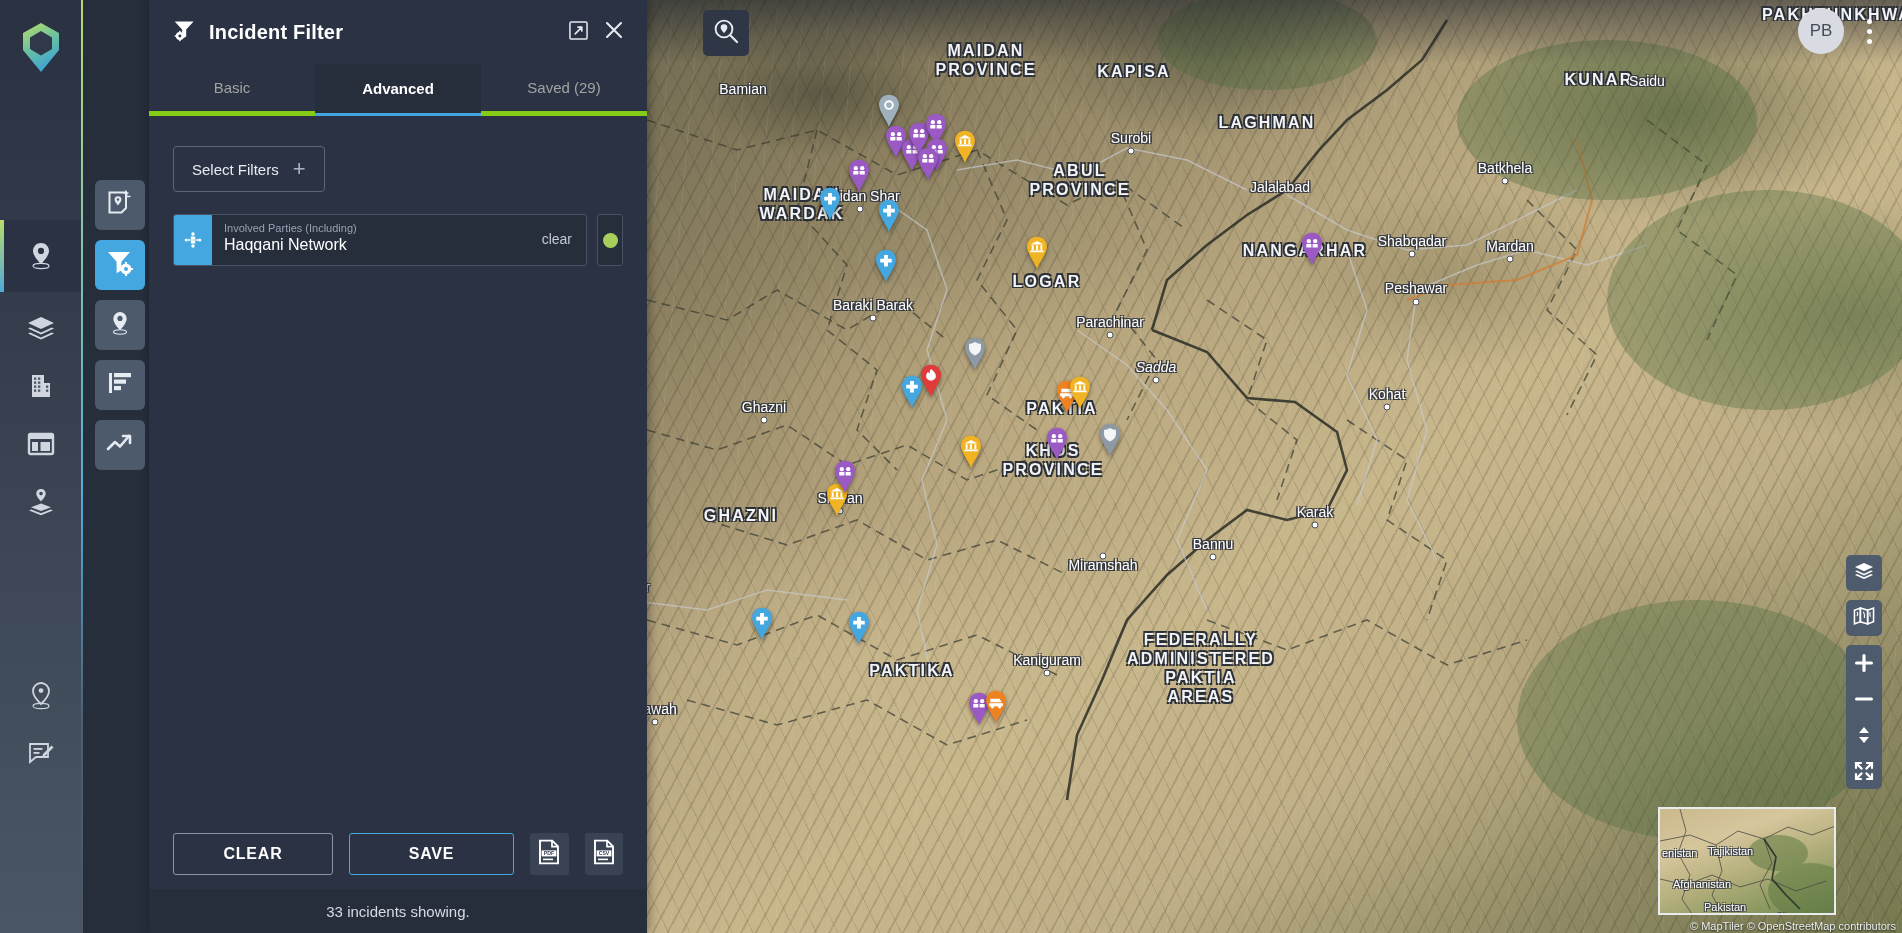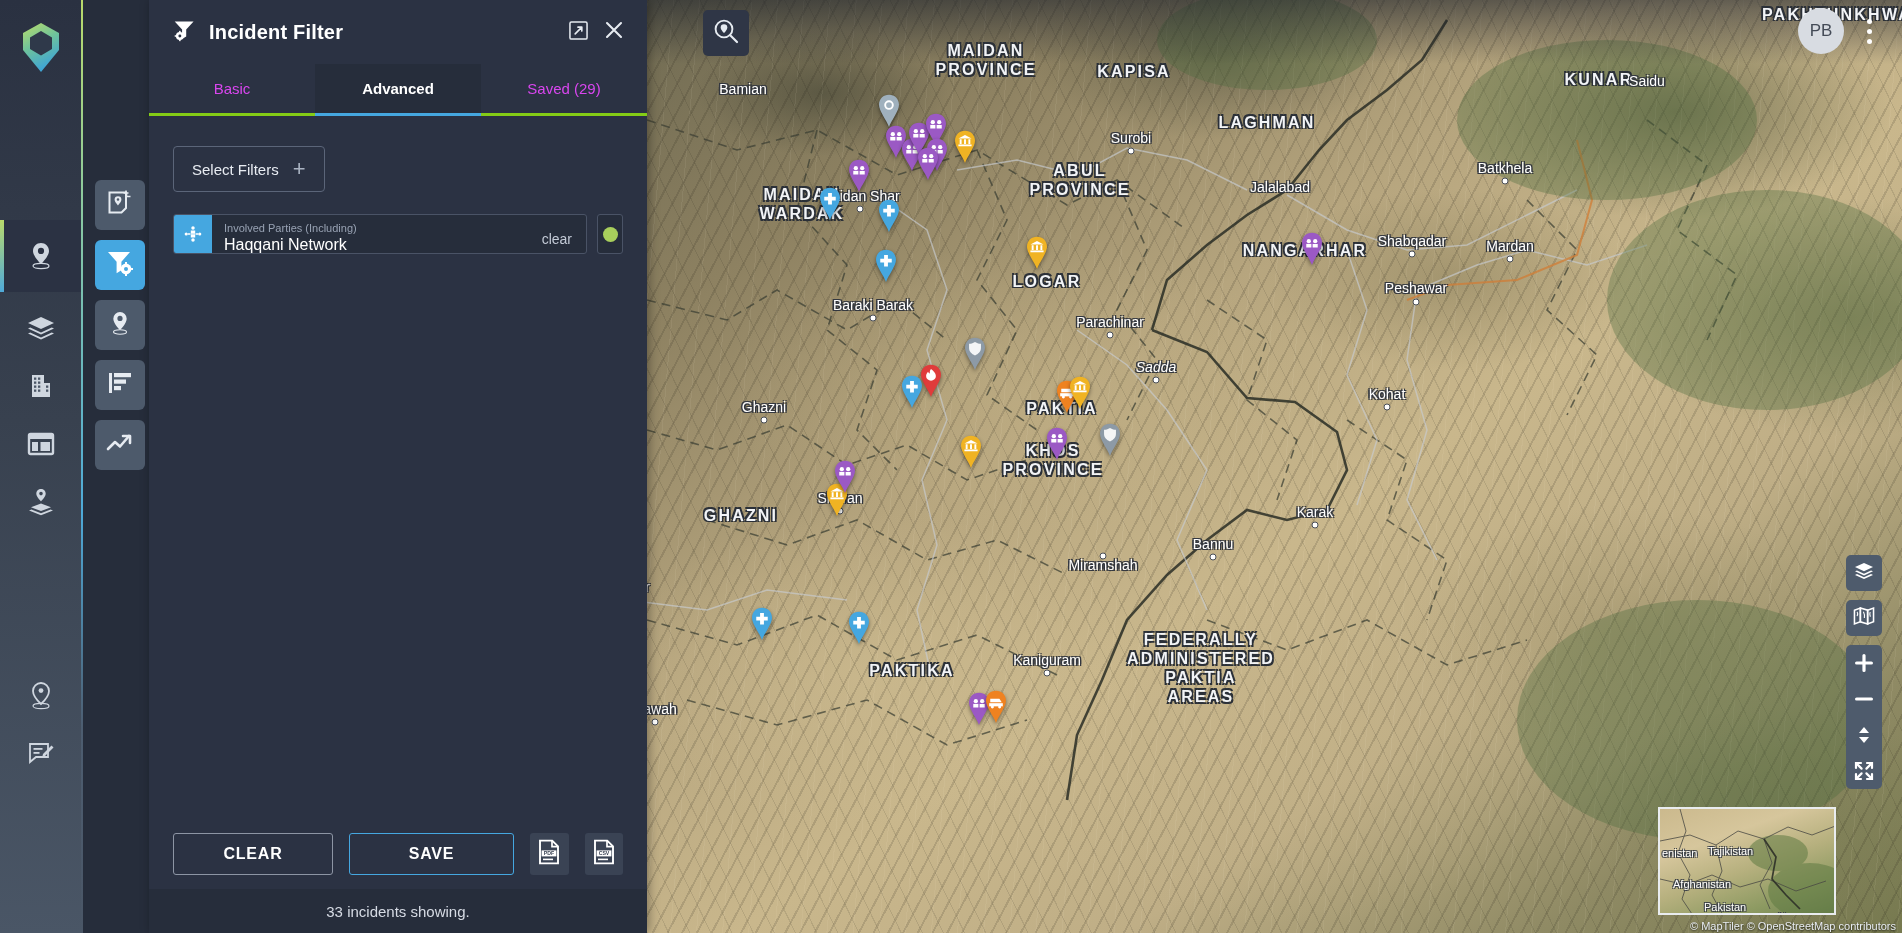--- a/index.html
+++ b/index.html
@@ -61,43 +61,43 @@
   }
   .panel-title {
     font-size: 20px; font-weight: bold; color: #ffffff; letter-spacing: .2px;
     margin-left: 12px; flex: 1;
   }
   .hdr-btn { width: 30px; height: 30px; display: flex; align-items: center; justify-content: center; cursor: pointer; margin-left: 6px; }
 
   .tabs { display: flex; height: 52px; flex: 0 0 52px; background: #2b3243; }
   .tab {
     flex: 1; display: flex; align-items: center; justify-content: center;
-    font-size: 15px; color: #d946ef; cursor: pointer;
-    border-bottom: 3px solid #84cc16;
+    font-size: 15px; color: #a3a3a3; cursor: pointer;
+    border-bottom: 5px solid #84cc16;
   }
   .tab.active {
     background: #262d3b; color: #ffffff; font-weight: bold;
     border-bottom: 3px solid #45a7e0;
   }
 
   .panel-body { flex: 1; padding: 30px 24px 0 24px; overflow: hidden; background: #2b3243; }
 
   .select-filters {
     display: inline-flex; align-items: center; gap: 14px;
     height: 46px; padding: 0 18px;
     border: 1px solid #5b6579; border-radius: 4px;
     color: #e8ecf2; font-size: 15px; cursor: pointer; background: transparent;
   }
   .plus { font-size: 22px; color: #aab3c2; line-height: 1; font-weight: 300; }
 
   .chip-row { display: flex; align-items: stretch; gap: 10px; margin-top: 22px; }
   .chip {
     flex: 1; display: flex; align-items: stretch;
     background: #262d3b; border: 1px solid #4a5366; border-radius: 3px;
-    height: 40px; overflow: hidden; cursor: pointer;
+    height: 52px; overflow: hidden; cursor: pointer;
   }
   .chip-icon { width: 38px; background: #45a7e0; display: flex; align-items: center; justify-content: center; flex: 0 0 38px; }
   .chip-text { flex: 1; padding: 6px 10px 0 12px; }
   .chip-label { font-size: 11px; color: #98a2b3; line-height: 14px; }
   .chip-value { font-size: 16px; color: #ffffff; line-height: 20px; }
   .chip-clear { font-size: 14px; color: #c3cad6; padding: 16px 14px 0 0; cursor: pointer; }
   .chip-dot-box {
     width: 26px; border: 1px solid #4a5366; border-radius: 3px; background: #262d3b;
     display: flex; align-items: center; justify-content: center; flex: 0 0 26px; cursor: pointer;
   }

